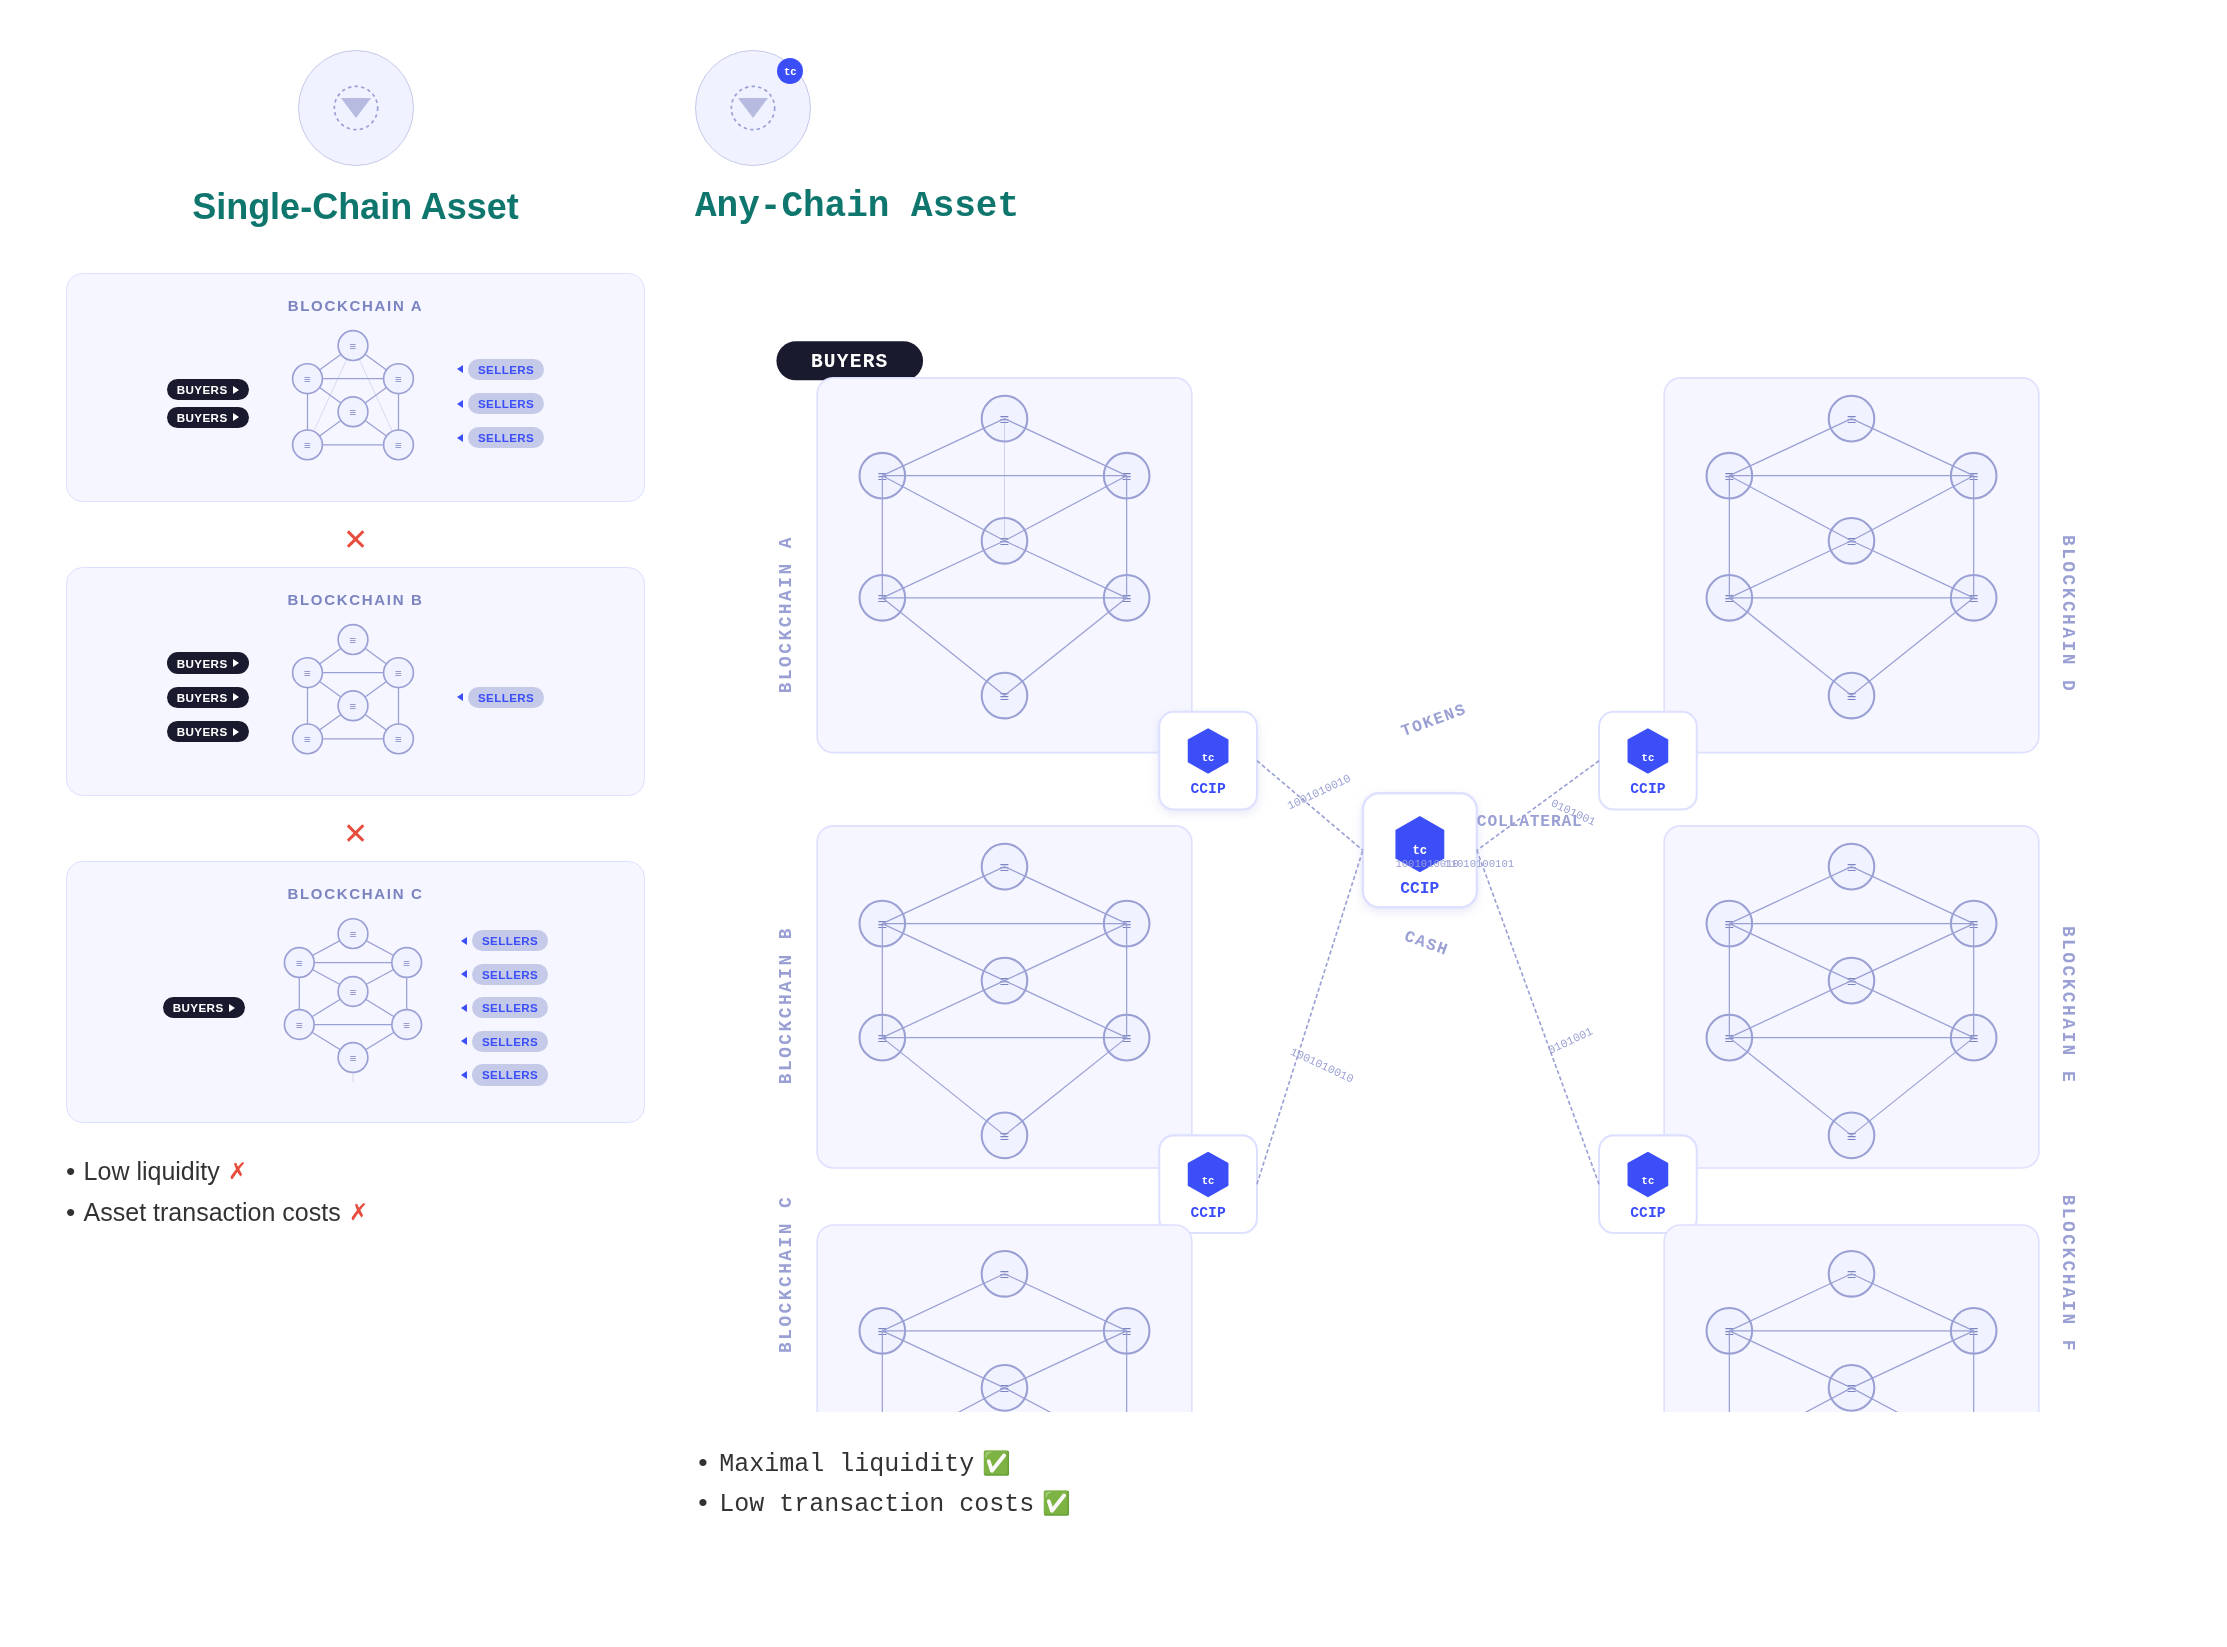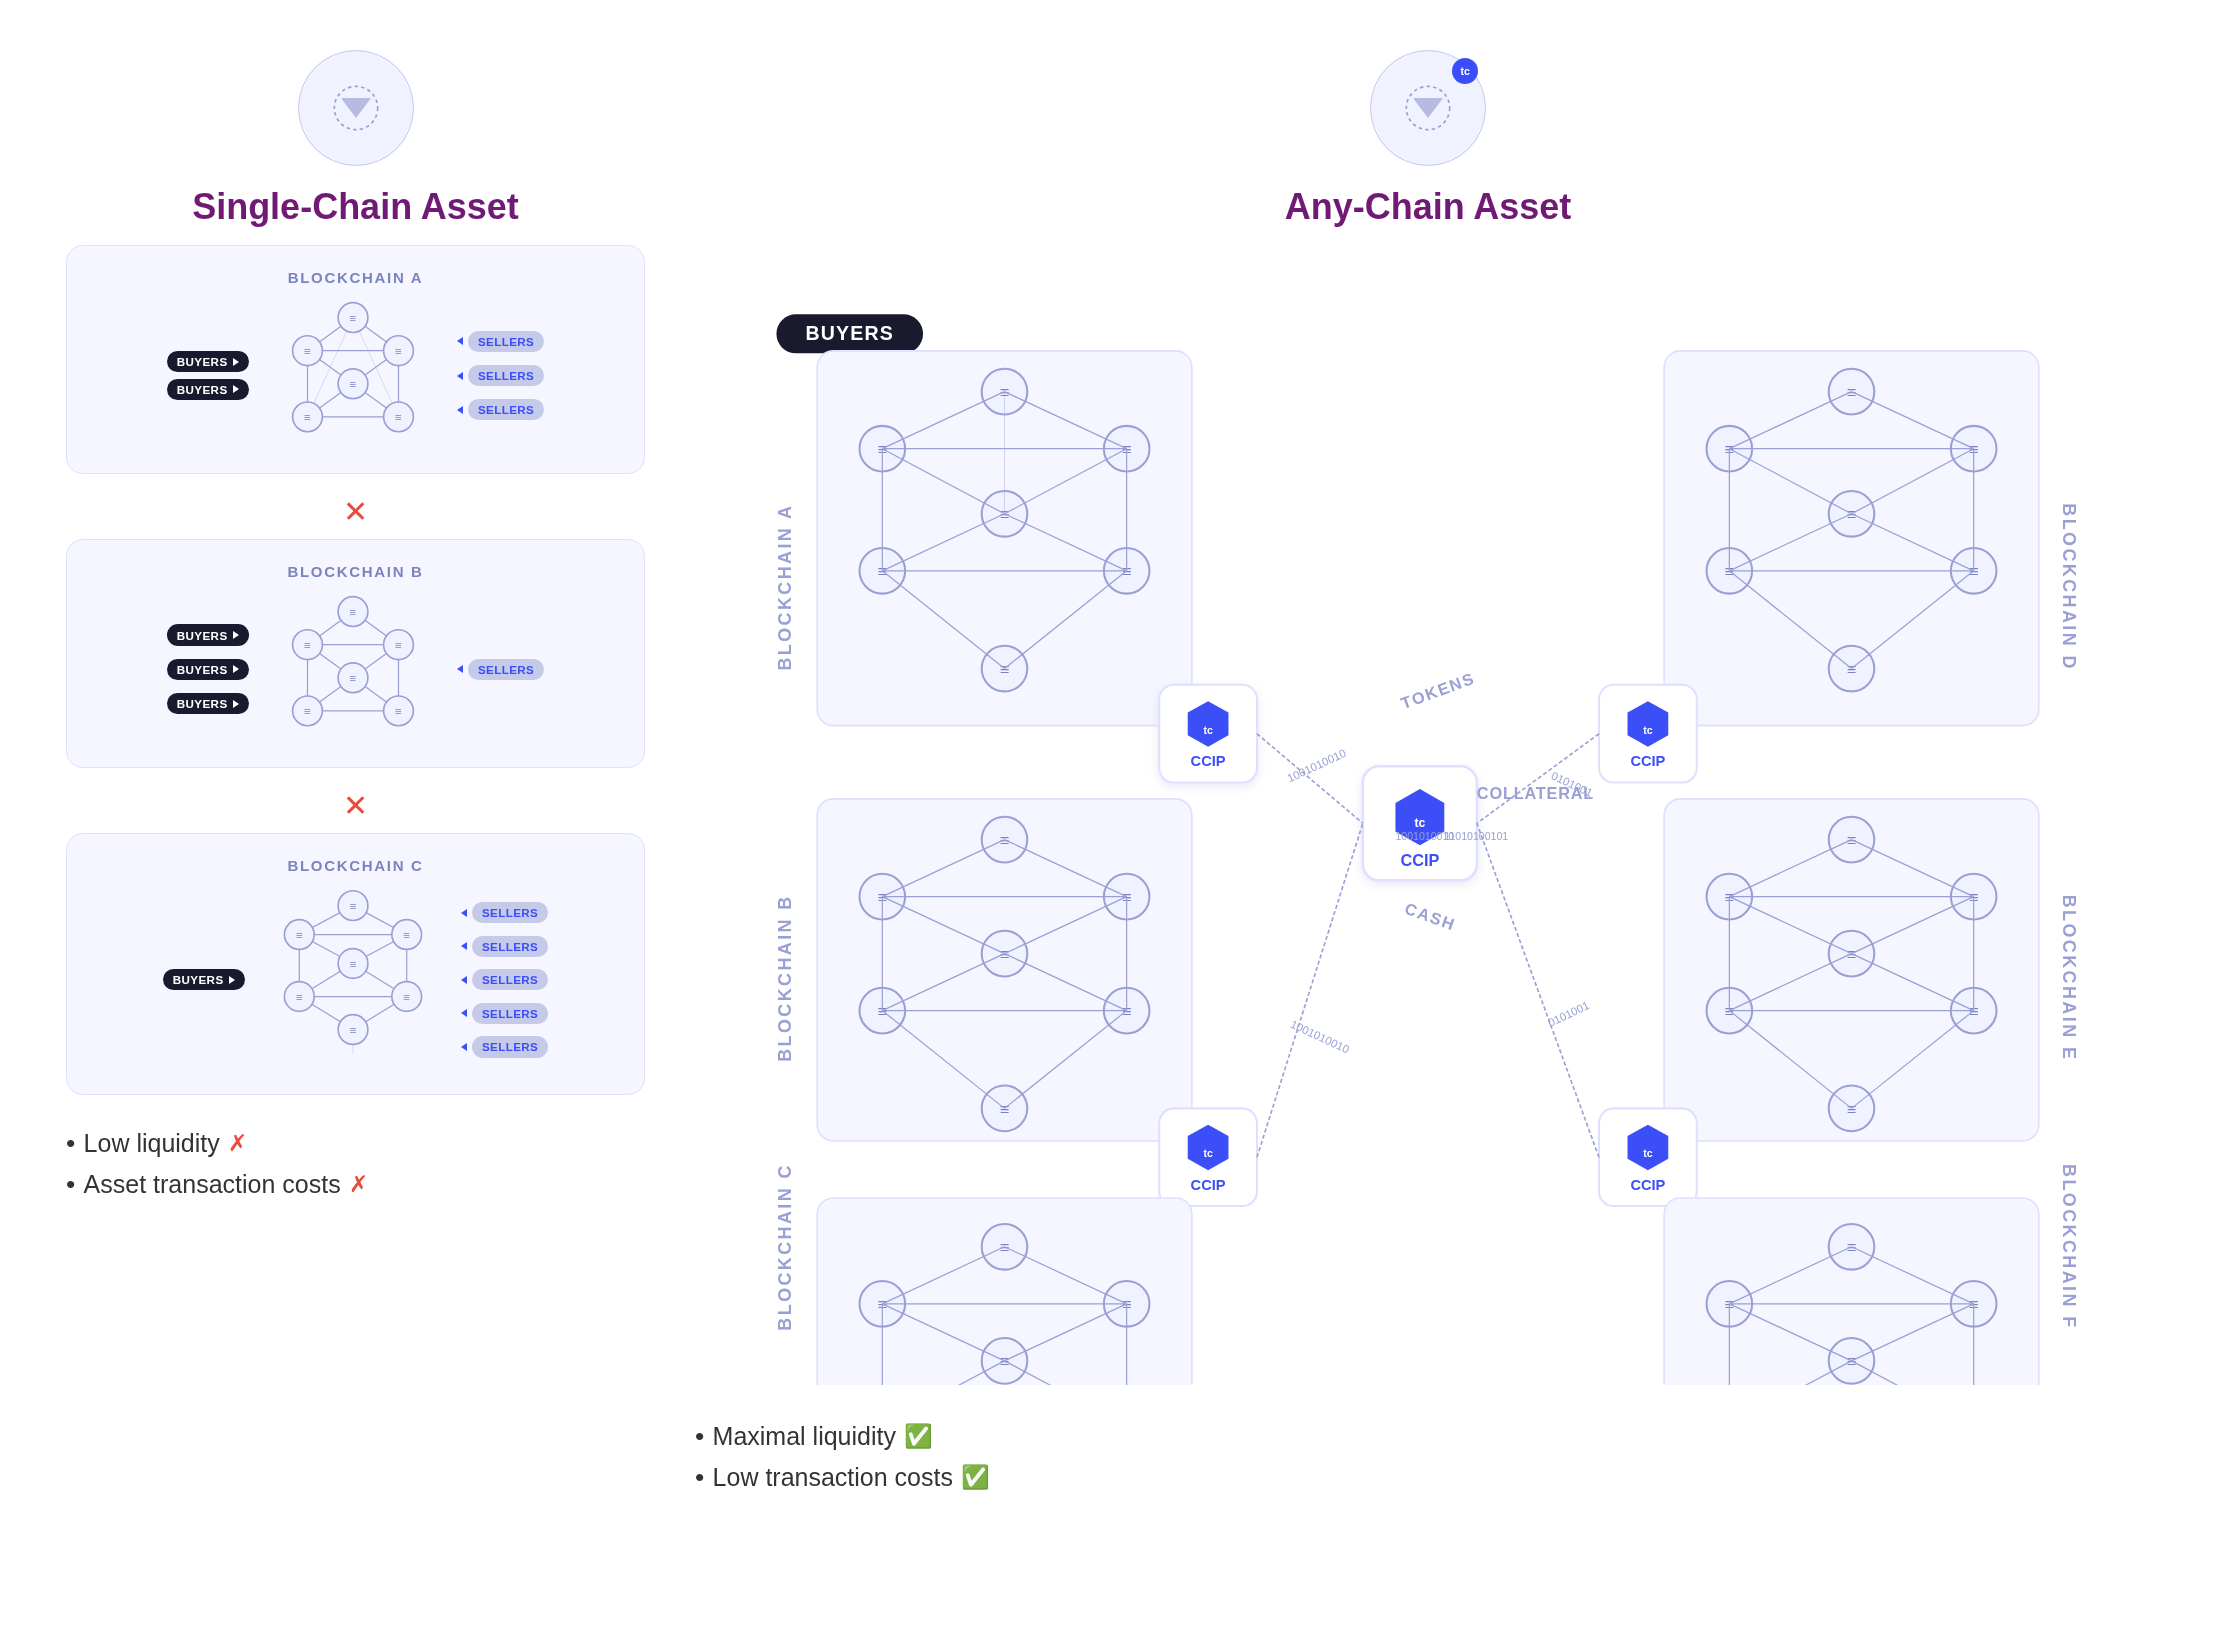--- a/index.html
+++ b/index.html
@@ -24,21 +24,22 @@
     .left-side {
       flex: 0 0 579px;
       display: flex;
       flex-direction: column;
       align-items: center;
     }
     .right-side {
       flex: 1;
       display: flex;
       flex-direction: column;
-      align-items: center;
+      align-items: flex-start;
+      font-family: Liberation Mono, monospace;
     }
 
     
     .top-icon {
       width: 116px;
       height: 116px;
       border-radius: 50%;
       border: 1.7px solid #c5cae9;
       background: #f0f2ff;
       display: flex;
@@ -60,22 +61,22 @@
       border-radius: 50%;
       background: #3b4ef8;
       display: flex;
       align-items: center;
       justify-content: center;
     }
 
     .section-title {
       font-size: 36px;
       font-weight: 700;
-      color: #701a75;
-      margin-bottom: 17px;
+      color: #0f766e;
+      margin-bottom: 45px;
       text-align: center;
     }
 
     
     .blockchain-boxes {
       display: flex;
       flex-direction: column;
       gap: 16.6px;
       width: 100%;
     }

